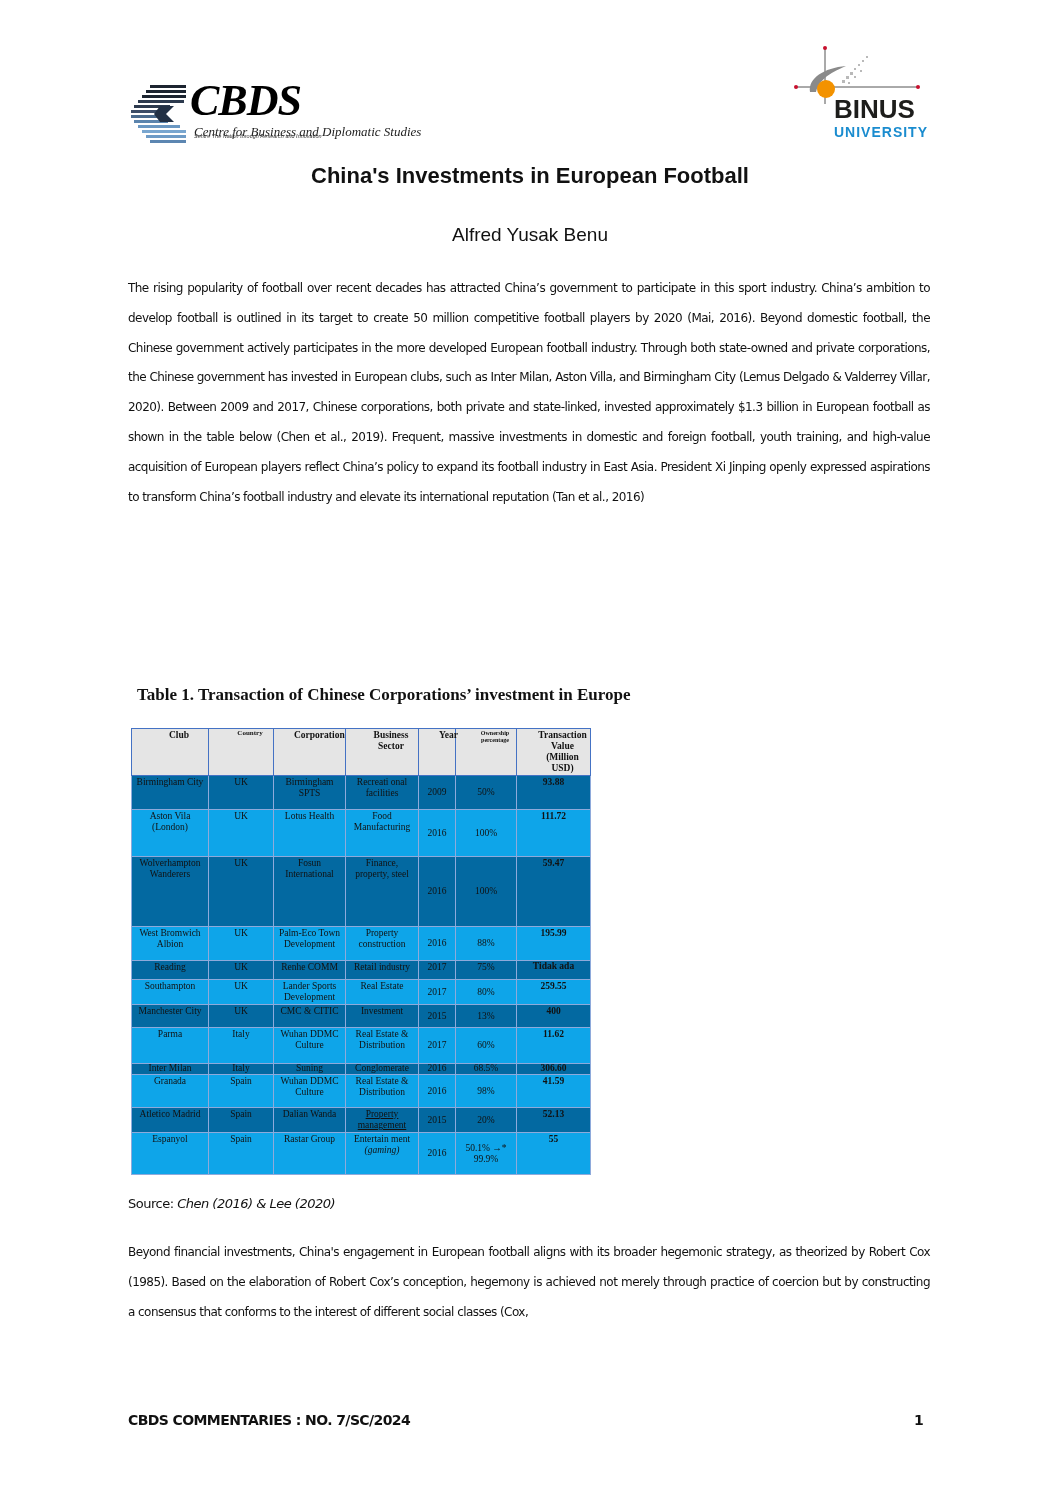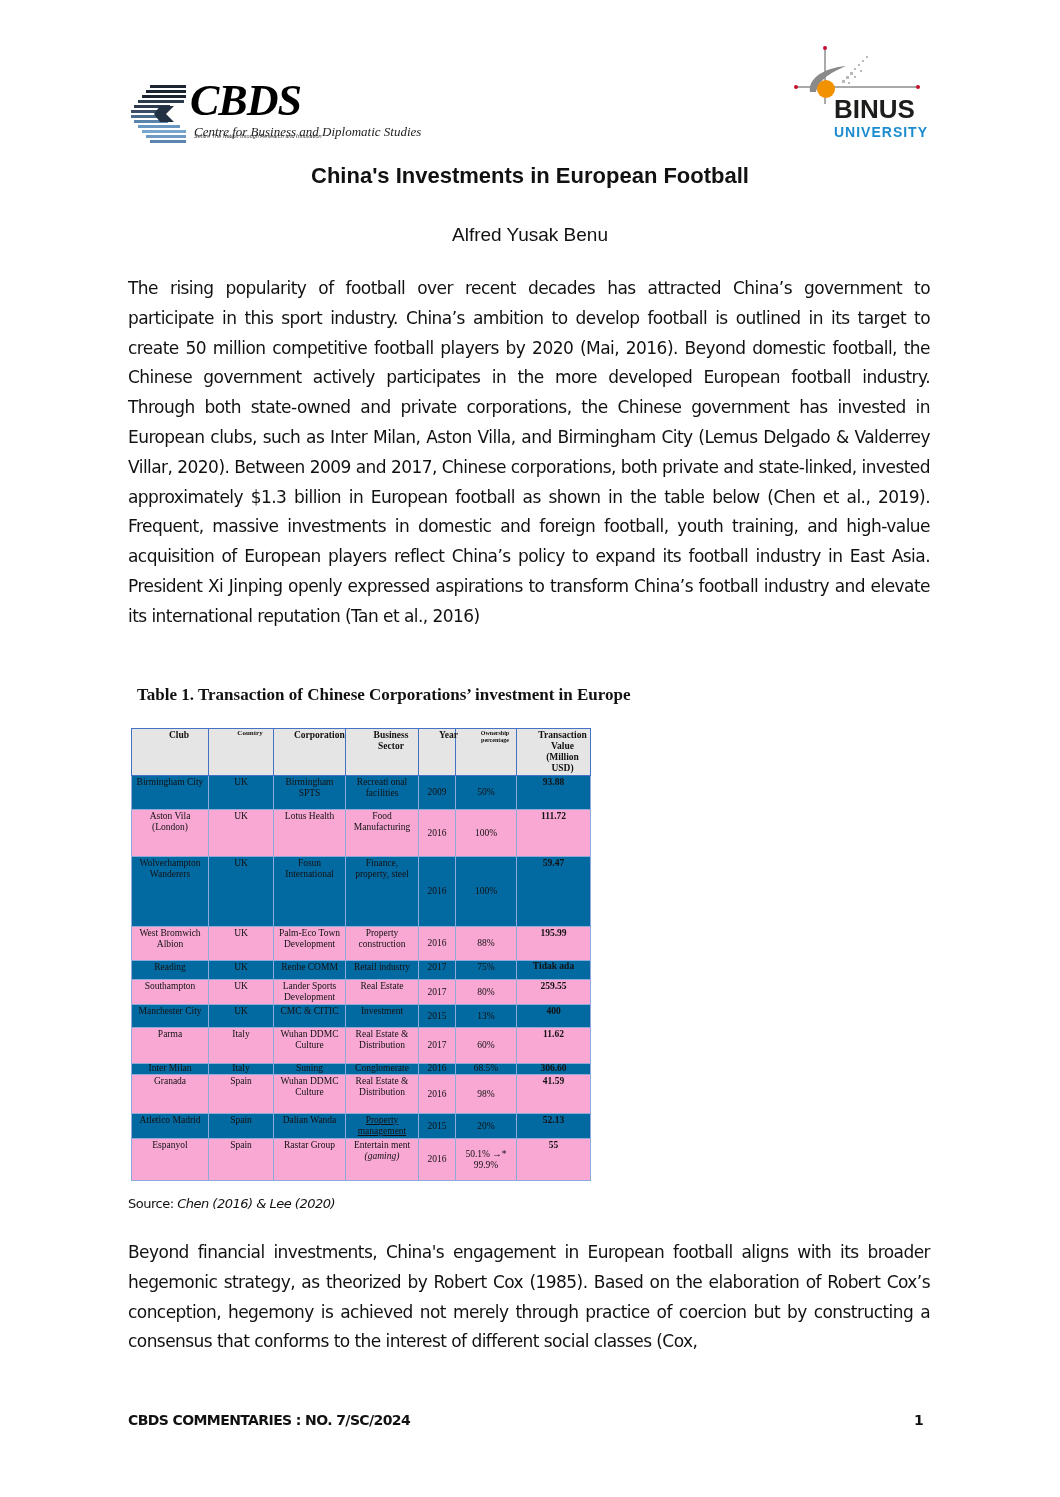--- a/index.html
+++ b/index.html
@@ -14,35 +14,35 @@
   .cbds-sub2 { position:absolute; left:64px; top:51px; font-family:"Liberation Sans", sans-serif; font-size:5.5px; color:#333; white-space:nowrap; }
 
   
   .binus-logo { left:788px; top:44px; width:160px; height:100px; }
   .binus-word { position:absolute; left:46px; top:52px; font-family:"Liberation Sans", sans-serif; font-weight:bold; font-size:26px; color:#1d1d1b; letter-spacing:0px; line-height:26px; }
   .binus-uni { position:absolute; left:46px; top:80px; font-family:"Liberation Sans", sans-serif; font-weight:bold; font-size:14px; color:#1a8ccf; letter-spacing:1px; line-height:16px; }
 
   .title { left:0; width:1060px; top:163px; text-align:center; font-family:"Liberation Sans", sans-serif; font-weight:bold; font-size:22px; color:#111; }
   .author { left:0; width:1060px; top:224px; text-align:center; font-family:"Liberation Sans", sans-serif; font-size:19px; color:#111; }
 
-  .para { left:128px; width:802px; font-family:"DejaVu Sans", sans-serif; font-size:17px; line-height:29.8px; text-align:justify; color:#111; letter-spacing:-0.55px; }
+  .para { left:128px; width:802px; font-family:"DejaVu Sans", sans-serif; font-size:12px; line-height:29.8px; text-align:justify; color:#111; letter-spacing:-0.55px; }
   .para1 { top:274px; }
   .para2 { top:1238px; }
 
   .table-caption { left:137px; top:685px; font-family:"Liberation Serif", serif; font-weight:bold; font-size:17px; color:#111; }
 
   
   .tbl { left:131px; top:728px; width:459px; border-collapse:collapse; table-layout:fixed; font-family:"Liberation Serif", serif; font-size:9.5px; color:#111; }
   .tbl th, .tbl td { border:1px solid #8eaadb; padding:1px 2px; vertical-align:top; text-align:center; line-height:11px; }
   .tbl th { background:#e5e5e5; color:#111; font-weight:bold; height:42px; border-color:#4472c4;padding-left:20px; }
   .tbl th.small { font-size:6px; font-weight:bold; line-height:7px; }
   .tbl td.mid { vertical-align:middle; }
   .tbl td.val { font-weight:bold; }
   .tbl tr.shade td { background:#0369a1; }
-  .tbl tr.plain td { background:#f9a8d4; }
+  .tbl tr.plain td { background:#0ea5e9; }
 
   .source { left:128px; top:1196px; font-family:"DejaVu Sans", sans-serif; font-size:13px; color:#111; letter-spacing:-0.5px; }
   .source i { font-style:italic; }
 
   .footer-left { left:128px; top:1412px; font-family:"DejaVu Sans", sans-serif; font-weight:bold; font-size:14px; letter-spacing:-0.6px; color:#111; }
   .footer-right { left:914px; top:1412px; font-family:"DejaVu Sans", sans-serif; font-weight:bold; font-size:14px; color:#111; }
 </style>
 </head>
 <body>
 
@@ -198,21 +198,21 @@
     </tr>
     <tr class="shade" style="height:11px">
       <td style="line-height:9px;padding:0 10px;margin-left:8px;">Inter Milan</td>
       <td style="line-height:9px;padding:0 2px;">Italy</td>
       <td style="line-height:9px;padding:0 2px;">Suning</td>
       <td style="line-height:9px;padding:0 2px;">Conglomerate</td>
       <td style="line-height:9px;padding:0 2px;">2016</td>
       <td style="line-height:9px;padding:0 2px;">68.5%</td>
       <td class="val" style="line-height:9px;padding:0 10px;">306.60</td>
     </tr>
-    <tr class="plain" style="height:39px">
+    <tr class="plain" style="height:33px">
       <td>Granada</td>
       <td>Spain</td>
       <td>Wuhan DDMC Culture</td>
       <td>Real Estate &amp; Distribution</td>
       <td class="mid">2016</td>
       <td class="mid">98%</td>
       <td class="val">41.59</td>
     </tr>
     <tr class="shade" style="height:24px">
       <td>Atletico Madrid</td>

